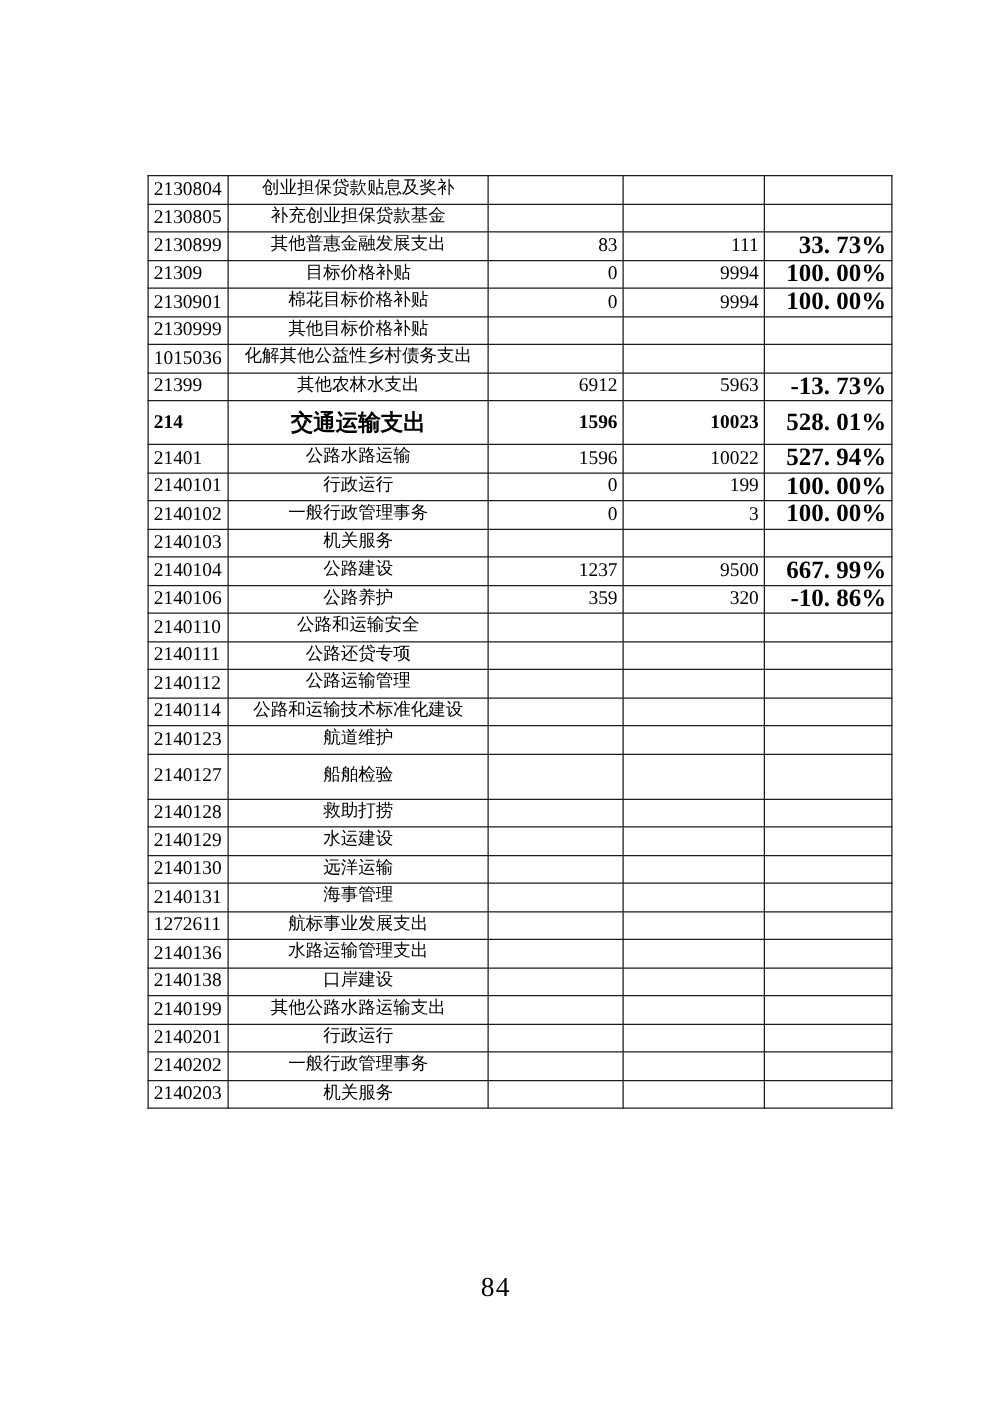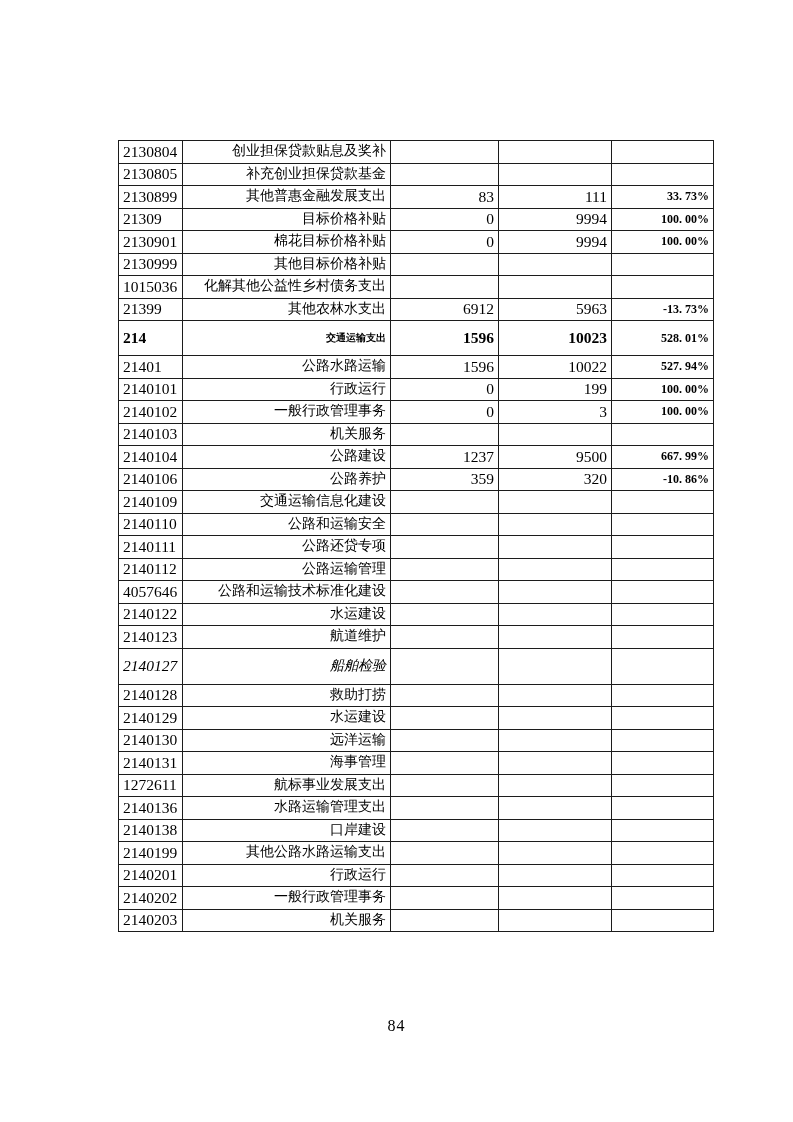--- a/index.html
+++ b/index.html
@@ -27,61 +27,61 @@
     table-layout: fixed;
     border: 1.5px solid #1c1c1c;
   }
   table.budget col.c-code { width: 64px; }
   table.budget col.c-name { width: 208px; }
   table.budget col.c-num1 { width: 108px; }
   table.budget col.c-num2 { width: 113px; }
   table.budget col.c-pct  { width: 102px; }
   table.budget tr { height: 22.5px; margin-top: 32px; }
   table.budget tr.emphasis { height: 35px; }
-  table.budget tr.tall { height: 36px; font-style: italic; }
+  table.budget tr.tall { height: 36px; }
   table.budget td {
     border: 1px solid #1c1c1c;
     padding: 0 4px;
     vertical-align: middle;
     white-space: nowrap;
     overflow: hidden;
     line-height: 1.05;
   }
   td.code {
     font-size: 15.5px;
     text-align: left;
     padding-left: 3px;
   }
   td.name {
     font-size: 14px;
-    text-align: right;
+    text-align: center;
     padding-left: 4px;
   }
   td.num {
     font-size: 15.5px;
     text-align: right;
     padding-right: 4px;
   }
   td.pct {
-    font-size: 12px;
+    font-size: 20px;
     font-weight: 700;
     text-align: right;
     padding-right: 2px;
   }
   tr.emphasis td {
     font-weight: 700;
   }
-  tr.emphasis td.name { font-size: 10px; }
+  tr.emphasis td.name { font-size: 18px; }
   .page-number {
     position: absolute;
     top: 1017px;
     left: 0;
     width: 793px;
     text-align: center;
-    font-size: 16px;
+    font-size: 22px;
     letter-spacing: 1px;
   }
 </style>
 </head>
 <body>
 
 <div class="page">
 
   <table class="budget">
     <colgroup>
@@ -191,27 +191,20 @@
           <td class="pct">667. 99%</td>
         </tr>
         <tr>
           <td class="code">2140106</td>
           <td class="name">公路养护</td>
           <td class="num">359</td>
           <td class="num">320</td>
           <td class="pct">-10. 86%</td>
         </tr>
         <tr>
-          <td class="code">2140109</td>
-          <td class="name">交通运输信息化建设</td>
-          <td class="num"></td>
-          <td class="num"></td>
-          <td class="pct"></td>
-        </tr>
-        <tr>
           <td class="code">2140110</td>
           <td class="name">公路和运输安全</td>
           <td class="num"></td>
           <td class="num"></td>
           <td class="pct"></td>
         </tr>
         <tr>
           <td class="code">2140111</td>
           <td class="name">公路还贷专项</td>
           <td class="num"></td>
@@ -219,29 +212,22 @@
           <td class="pct"></td>
         </tr>
         <tr>
           <td class="code">2140112</td>
           <td class="name">公路运输管理</td>
           <td class="num"></td>
           <td class="num"></td>
           <td class="pct"></td>
         </tr>
         <tr>
-          <td class="code">4057646</td>
+          <td class="code">2140114</td>
           <td class="name">公路和运输技术标准化建设</td>
-          <td class="num"></td>
-          <td class="num"></td>
-          <td class="pct"></td>
-        </tr>
-        <tr>
-          <td class="code">2140122</td>
-          <td class="name">水运建设</td>
           <td class="num"></td>
           <td class="num"></td>
           <td class="pct"></td>
         </tr>
         <tr>
           <td class="code">2140123</td>
           <td class="name">航道维护</td>
           <td class="num"></td>
           <td class="num"></td>
           <td class="pct"></td>

